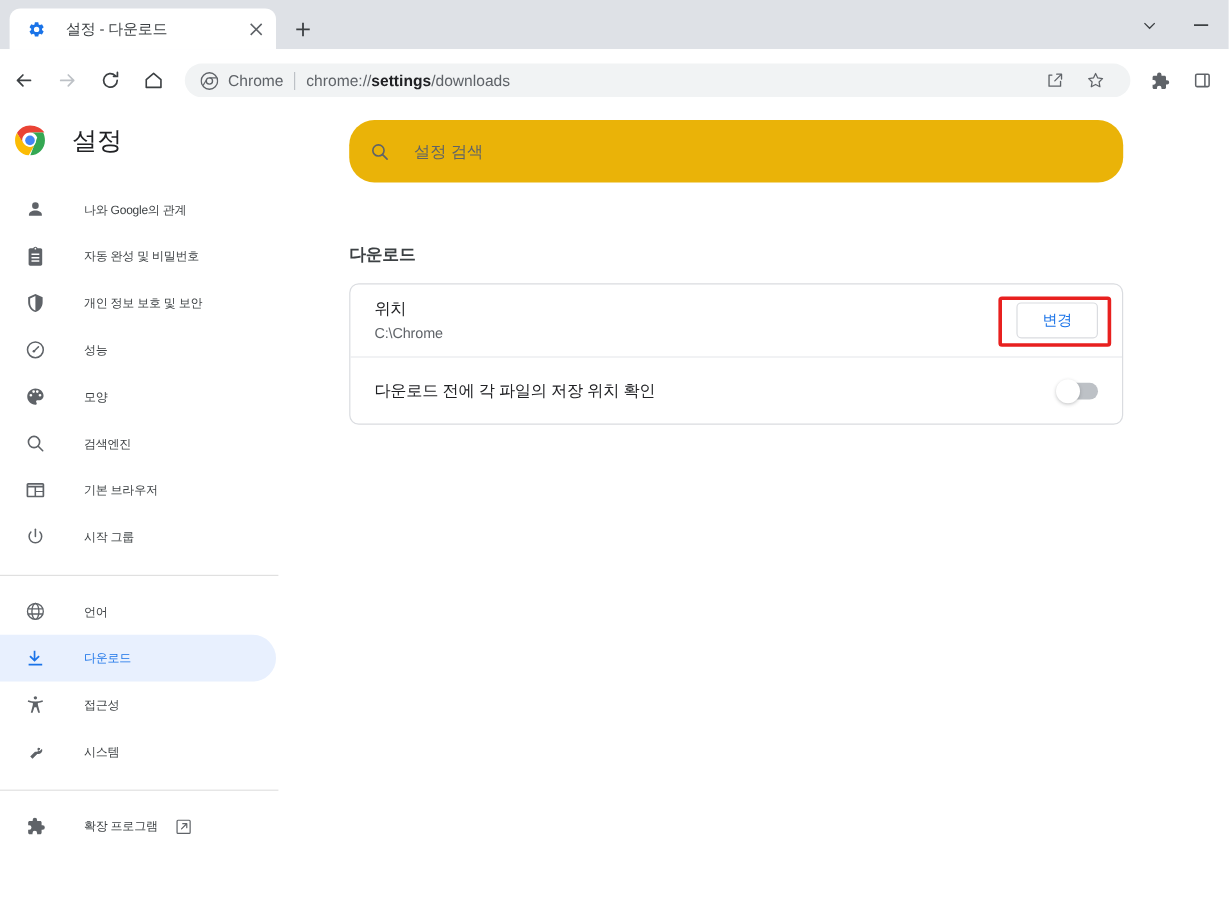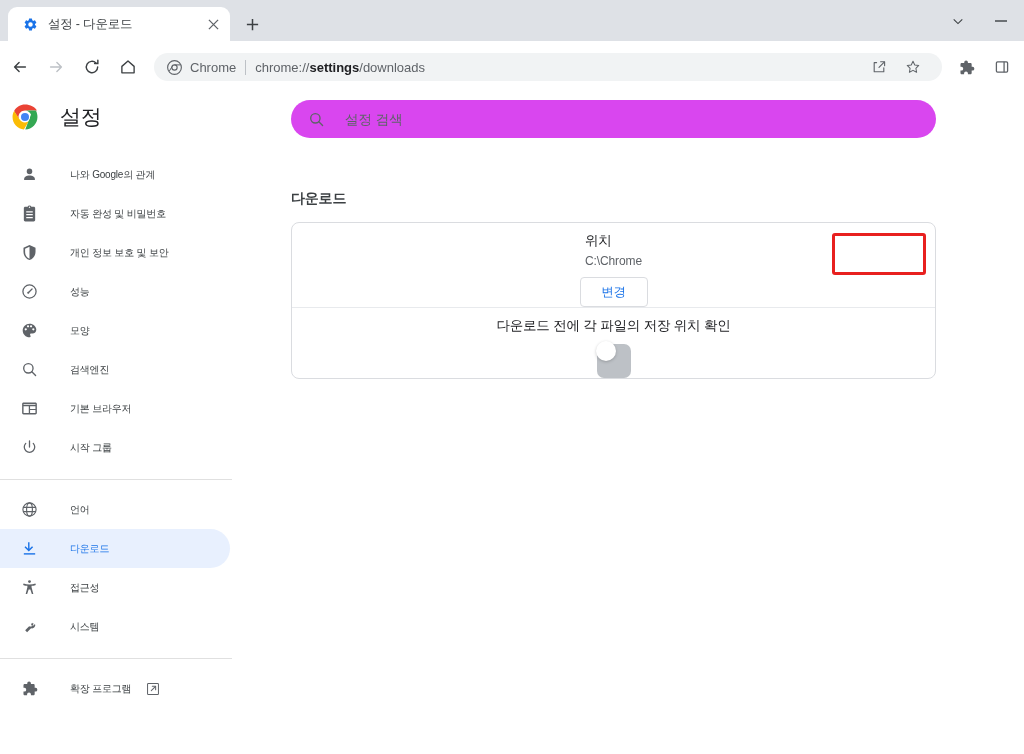--- a/index.html
+++ b/index.html
@@ -28,20 +28,21 @@
     flex: 0 0 auto;
   }
   .tab {
     margin-left: 8px;
     width: 222px; height: 34px;
     background: #ffffff;
     border-radius: 9px 9px 0 0;
     display: flex; align-items: center;
     padding: 0 8px 0 14px;
     position: relative;
+    gap: 7px;
   }
   .tab-favicon {
     width: 16px; height: 16px;
     flex: 0 0 16px;
     display: flex; align-items: center; justify-content: center;
   }
   .tab-title {
     flex: 1 1 auto;
     font-size: 12.5px;
     color: #3c4043;
@@ -211,22 +212,22 @@
   .content {
     flex: 1 1 auto;
     padding: 0;
     min-width: 0;
     position: relative;
   }
   .search-wrap {
     padding: 19px 0 0 13px;
   }
   .search-box {
-    width: 645px; height: 38px;
-    background: #d946ef;
+    width: 645px; height: 52px;
+    background: #eab308;
     border-radius: 21px;
     display: flex; align-items: center;
     padding: 0 16px;
   }
   .search-icon {
     width: 18px; height: 18px;
     flex: 0 0 18px;
     display: flex; align-items: center; justify-content: center;
     color: #5f6368;
   }
@@ -253,21 +254,20 @@
     border: 1px solid #dadce0;
     border-radius: 8px;
     overflow: visible;
   }
   .card-row {
     min-height: 55px;
     display: flex; align-items: center;
     padding: 0 20px;
     border-bottom: 1px solid #e8eaed;
     position: relative;
-    flex-direction: column;
   }
   .card-row:last-child { border-bottom: none; }
   .card-row.tall { min-height: 61px; }
   .row-texts {
     flex: 1 1 auto;
     min-width: 0;
     padding: 9px 0;
   }
   .row-label {
     font-size: 13.5px;

